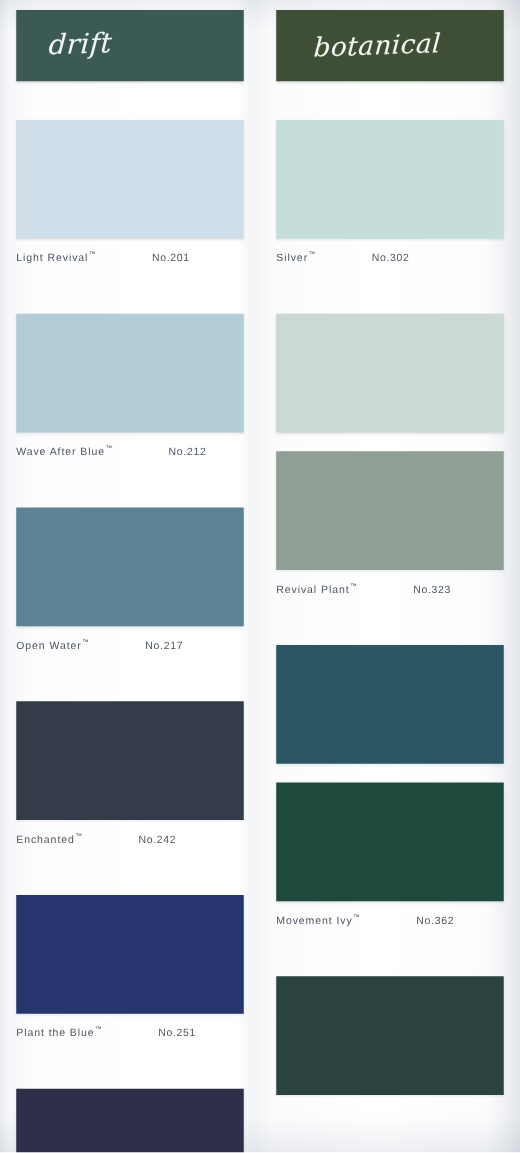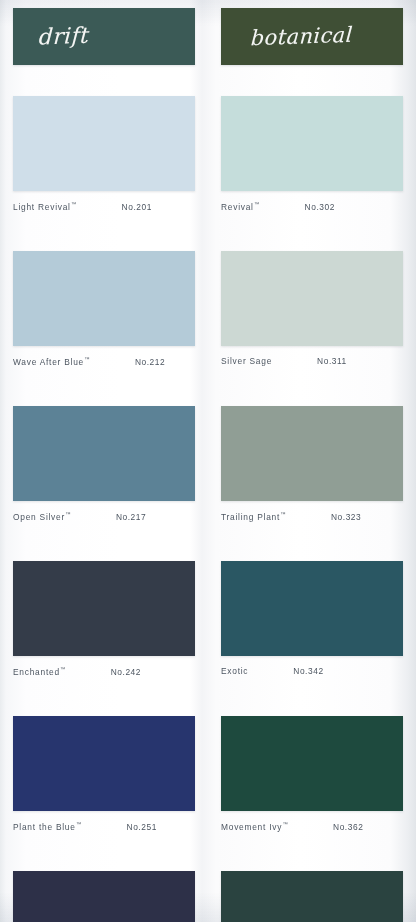--- a/index.html
+++ b/index.html
@@ -160,21 +160,21 @@
         <div class="swatch-chip" style="background-color: rgb(180, 203, 216);"></div>
         <div class="swatch-meta">
           <span class="swatch-name"><span>Wave After Blue</span><span class="tm">™</span></span>
           <span class="swatch-code">No.212</span>
         </div>
       </div>
 
       <div class="swatch-row">
         <div class="swatch-chip" style="background-color: rgb(92, 130, 150);"></div>
         <div class="swatch-meta">
-          <span class="swatch-name"><span>Open Silver</span><span class="tm">™</span></span>
+          <span class="swatch-name"><span>Open Water</span><span class="tm">™</span></span>
           <span class="swatch-code">No.217</span>
         </div>
       </div>
 
       <div class="swatch-row">
         <div class="swatch-chip" style="background-color: rgb(52, 60, 73);"></div>
         <div class="swatch-meta">
           <span class="swatch-name"><span>Enchanted</span><span class="tm">™</span></span>
           <span class="swatch-code">No.242</span>
         </div>
@@ -197,47 +197,39 @@
 
     <div class="column col-botanical">
 
       <div class="collection-header" style="background-color: rgb(63, 79, 53);">
         <span class="collection-title">botanical</span>
       </div>
 
       <div class="swatch-row">
         <div class="swatch-chip" style="background-color: rgb(197, 221, 219);"></div>
         <div class="swatch-meta">
-          <span class="swatch-name"><span>Revival</span><span class="tm">™</span></span>
+          <span class="swatch-name"><span>Silver</span><span class="tm">™</span></span>
           <span class="swatch-code">No.302</span>
         </div>
       </div>
 
       <div class="swatch-row">
         <div class="swatch-chip" style="background-color: rgb(204, 216, 211);"></div>
-        <div class="swatch-meta">
-          <span class="swatch-name"><span>Silver Sage</span></span>
-          <span class="swatch-code">No.311</span>
-        </div>
       </div>
 
       <div class="swatch-row">
         <div class="swatch-chip" style="background-color: rgb(144, 158, 149);"></div>
         <div class="swatch-meta">
-          <span class="swatch-name"><span>Trailing Plant</span><span class="tm">™</span></span>
+          <span class="swatch-name"><span>Revival Plant</span><span class="tm">™</span></span>
           <span class="swatch-code">No.323</span>
         </div>
       </div>
 
       <div class="swatch-row">
         <div class="swatch-chip" style="background-color: rgb(42, 87, 99);"></div>
-        <div class="swatch-meta">
-          <span class="swatch-name"><span>Exotic</span></span>
-          <span class="swatch-code">No.342</span>
-        </div>
       </div>
 
       <div class="swatch-row">
         <div class="swatch-chip" style="background-color: rgb(30, 74, 62);"></div>
         <div class="swatch-meta">
           <span class="swatch-name"><span>Movement Ivy</span><span class="tm">™</span></span>
           <span class="swatch-code">No.362</span>
         </div>
       </div>
 

